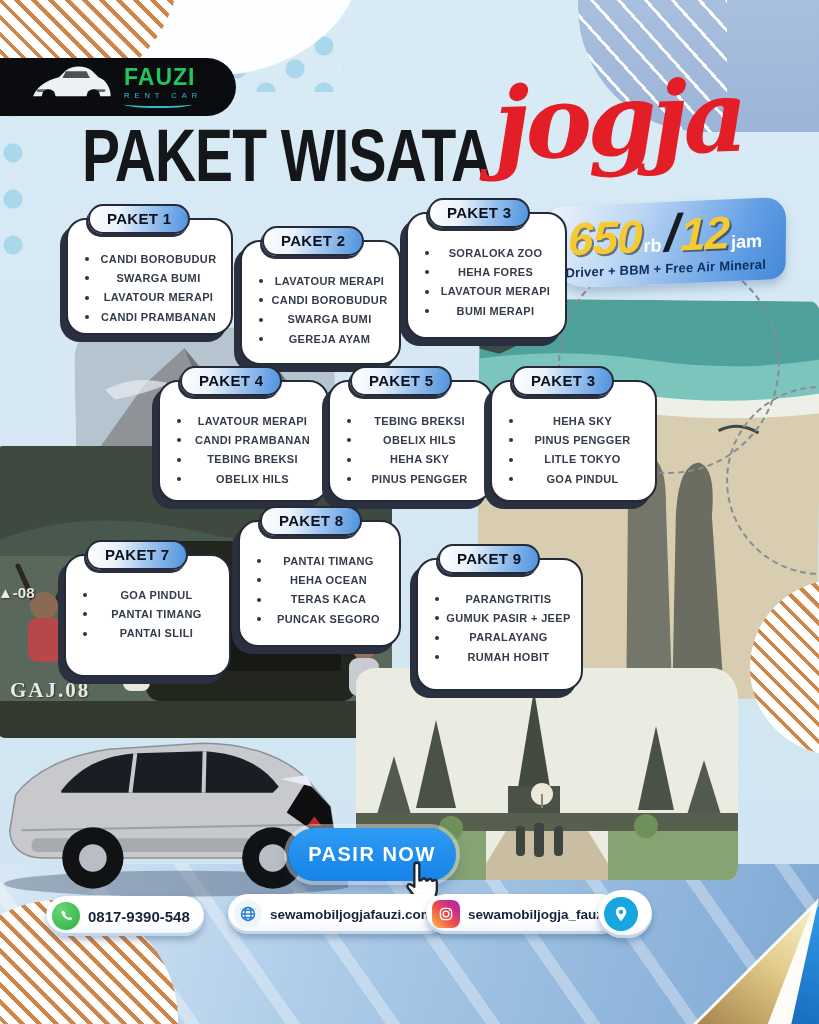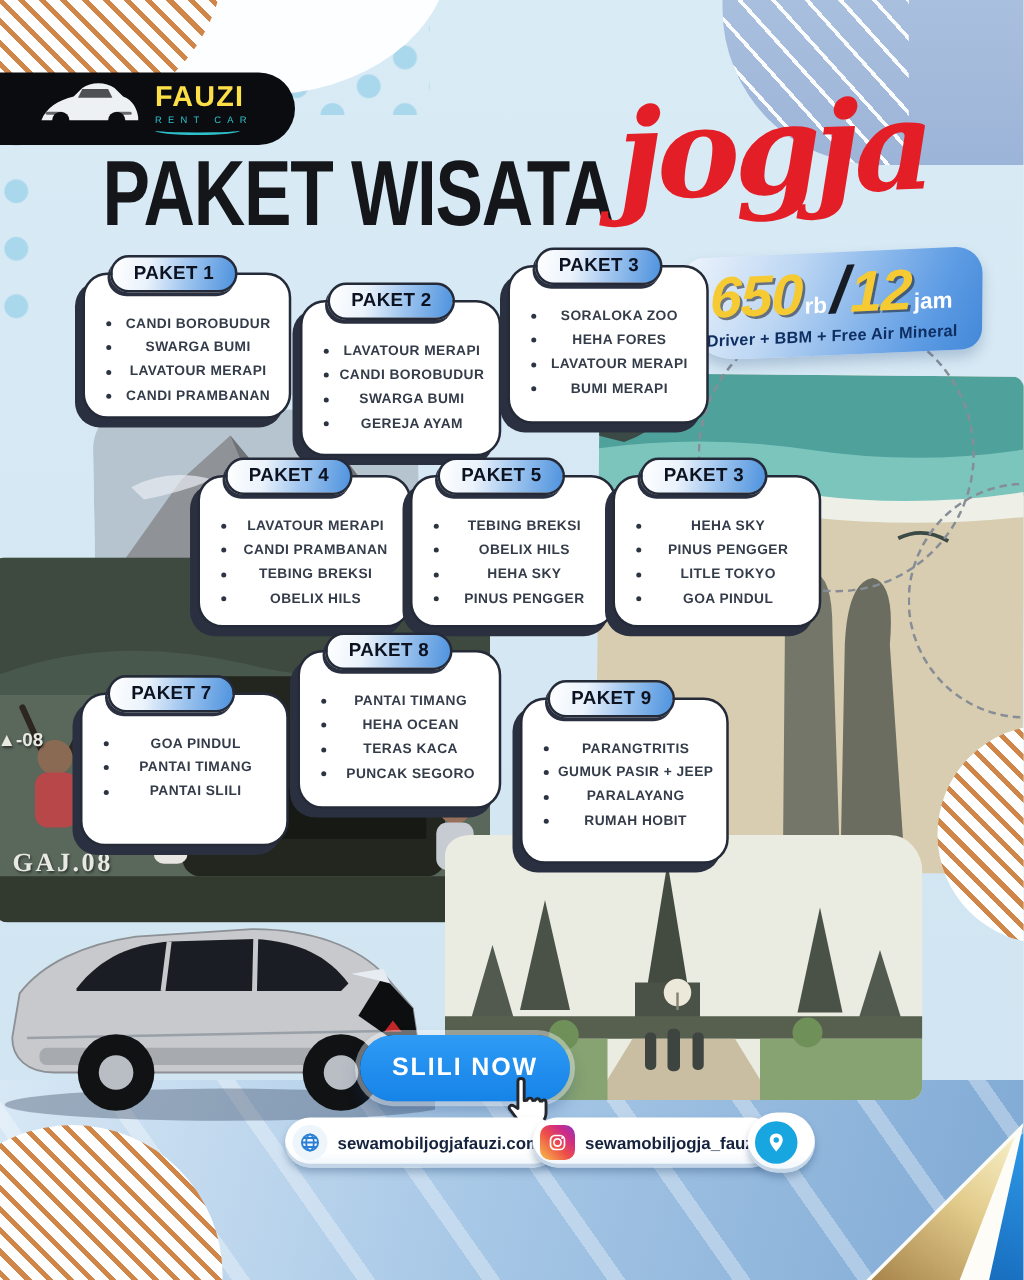--- a/index.html
+++ b/index.html
@@ -29,21 +29,21 @@
   .dc1{left:558px;top:252px;width:218px;height:218px;}
   .dc2{left:726px;top:386px;width:185px;height:185px;}
   .stripes-mr{left:750px;top:580px;width:175px;height:175px;border-radius:50%;z-index:4;
     background:repeating-linear-gradient(45deg,#ffffff 0 8px,#d08549 8px 12px);}
   .stripes-bl{left:-62px;top:900px;width:240px;height:240px;border-radius:50%;z-index:2;
     background:repeating-linear-gradient(45deg,#ffffff 0 8px,#d08549 8px 12px);}
   
   .logo{left:0;top:58px;width:236px;height:58px;background:#0b0c10;border-radius:0 29px 29px 0;
     z-index:7;display:flex;align-items:center;gap:10px;padding-left:28px;box-sizing:border-box;}
   .logo-text{display:flex;flex-direction:column;line-height:1;}
-  .logo-name{color:#fde047;font-weight:bold;font-size:23px;letter-spacing:1px;}
+  .logo-name{color:#22c55e;font-weight:bold;font-size:23px;letter-spacing:1px;}
   .logo-tag{color:#2fc1c9;font-weight:normal;font-size:7.5px;letter-spacing:5px;margin-top:3px;}
   .logo-swoosh{width:68px;height:5px;border-bottom:2px solid #2fc1c9;border-radius:0 0 60% 60%;margin-top:1px;}
   
   .title-black{left:82px;top:112px;z-index:7;font-weight:bold;font-size:57px;color:#14161a;
     letter-spacing:-1px;transform:scaleY(1.3);transform-origin:top left;white-space:nowrap;}
   .title-red{left:494px;top:70px;z-index:7;font-family:"DejaVu Serif",serif;font-style:italic;
     font-weight:bold;font-size:100px;color:#e41e26;letter-spacing:-5px;transform:rotate(-2deg);line-height:1;}
   
   .price{left:546px;top:202px;width:240px;height:82px;z-index:5;transform:rotate(-2.5deg) skewX(-3deg);
     border-radius:16px 22px 16px 44px;
@@ -346,30 +346,38 @@
   <div class="card p9">
     <span class="pill">PAKET 9</span>
     <ul class="items">
         <li>PARANGTRITIS</li>
         <li>GUMUK PASIR + JEEP</li>
         <li>PARALAYANG</li>
         <li>RUMAH HOBIT</li>
       </ul>
   </div>
 
-  <button class="abs cta">SLILI NOW</button>
+  <button class="abs cta">PASIR NOW</button>
   <div class="abs hand">
     <svg viewBox="0 0 26 30" width="46" height="50">
       <path d="M9 4.2 C9 2.4 12 2.4 12 4.2 V13.5 L13.4 13.3 C13.7 11.9 15.9 12 16.1 13.5 L17.2 13.4
                C17.6 12.2 19.4 12.3 19.6 13.7 L20.6 13.7 C21 12.8 22.5 13 22.5 14.4 V19.2
                C22.5 22.8 20.1 25.2 16.5 25.2 H13.7 C11.7 25.2 10.2 24.4 9 22.8 L5.1 17.7
                C4.3 16.6 5.6 15.2 6.8 15.9 L9 17.3 Z" fill="#ffffff" stroke="#23272d" stroke-width="1.4" stroke-linejoin="round"></path>
     </svg>
   </div>
 
+  <div class="cpill cp-phone">
+    <span class="ic ic-wa">
+      <svg width="16" height="16" viewBox="0 0 20 20">
+        <path d="M5 3 C3.8 5.5 5.2 9.4 8 12 C10.8 14.6 14.6 15.9 17 14.8 L17.6 12.6 L14.4 11.2 L13.2 12.4 C11.8 11.9 9.4 9.9 8.6 8.2 L9.8 7 L7.6 4 Z" fill="#fff"></path>
+      </svg>
+    </span>
+    <span class="txt">0817-9390-548</span>
+  </div>
 
   <div class="cpill cp-web">
     <span class="ic ic-globe">
       <svg width="18" height="18" viewBox="0 0 20 20" fill="none" stroke="#2a7fd4" stroke-width="1.6">
         <circle cx="10" cy="10" r="7.2"></circle>
           <ellipse cx="10" cy="10" rx="3.4" ry="7.2"></ellipse>
         <line x1="2.8" y1="10" x2="17.2" y2="10"></line>
           <line x1="3.8" y1="6" x2="16.2" y2="6"></line>
           <line x1="3.8" y1="14" x2="16.2" y2="14"></line>
       </svg>

